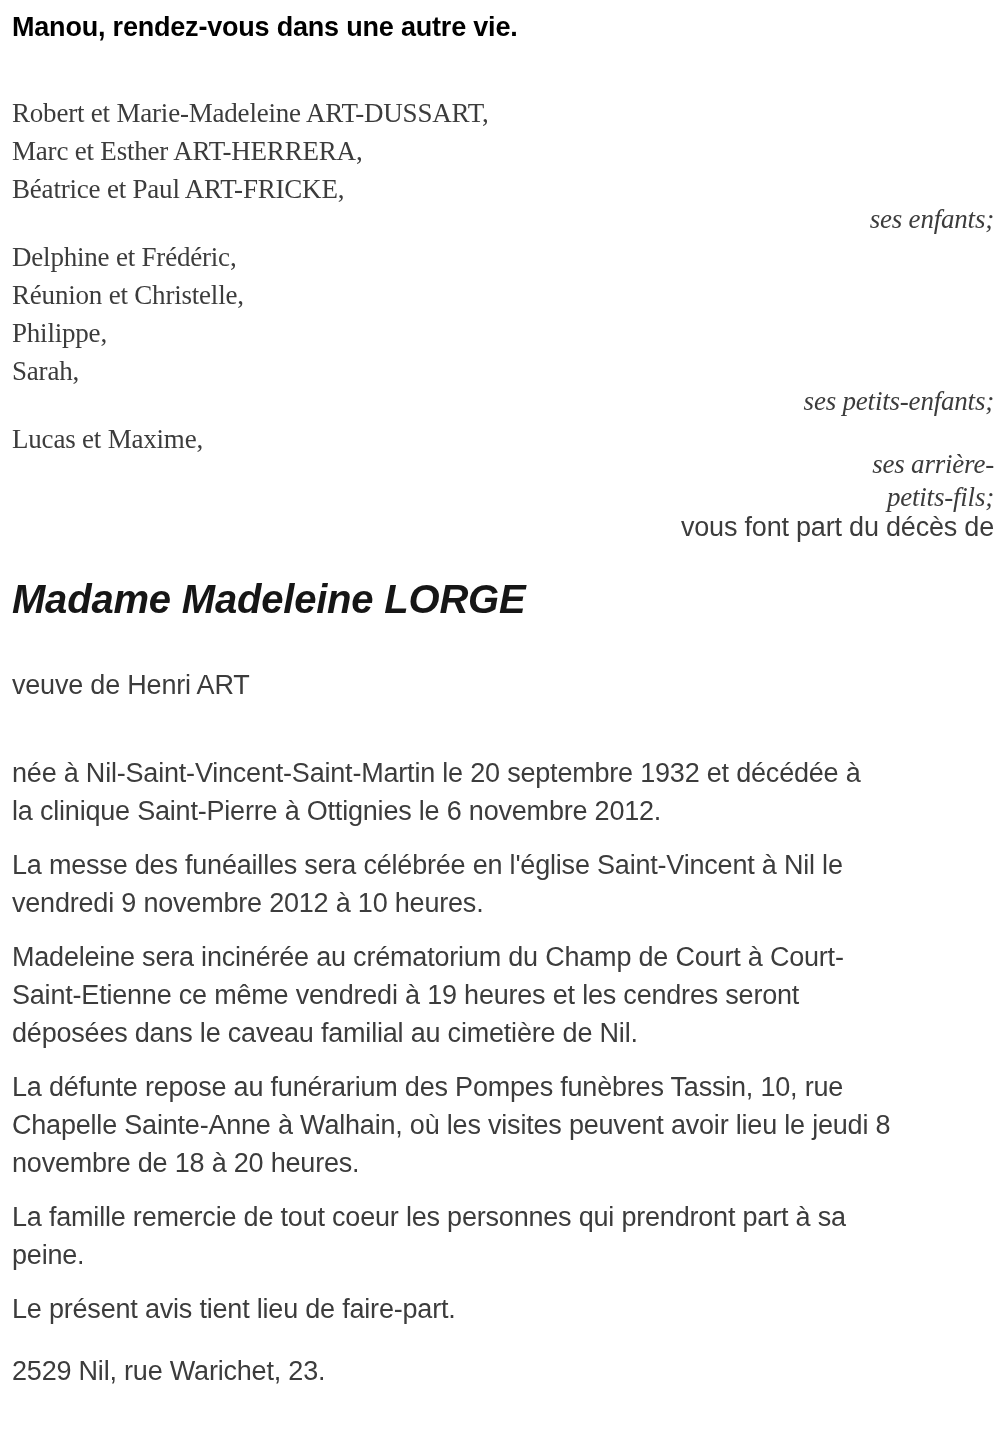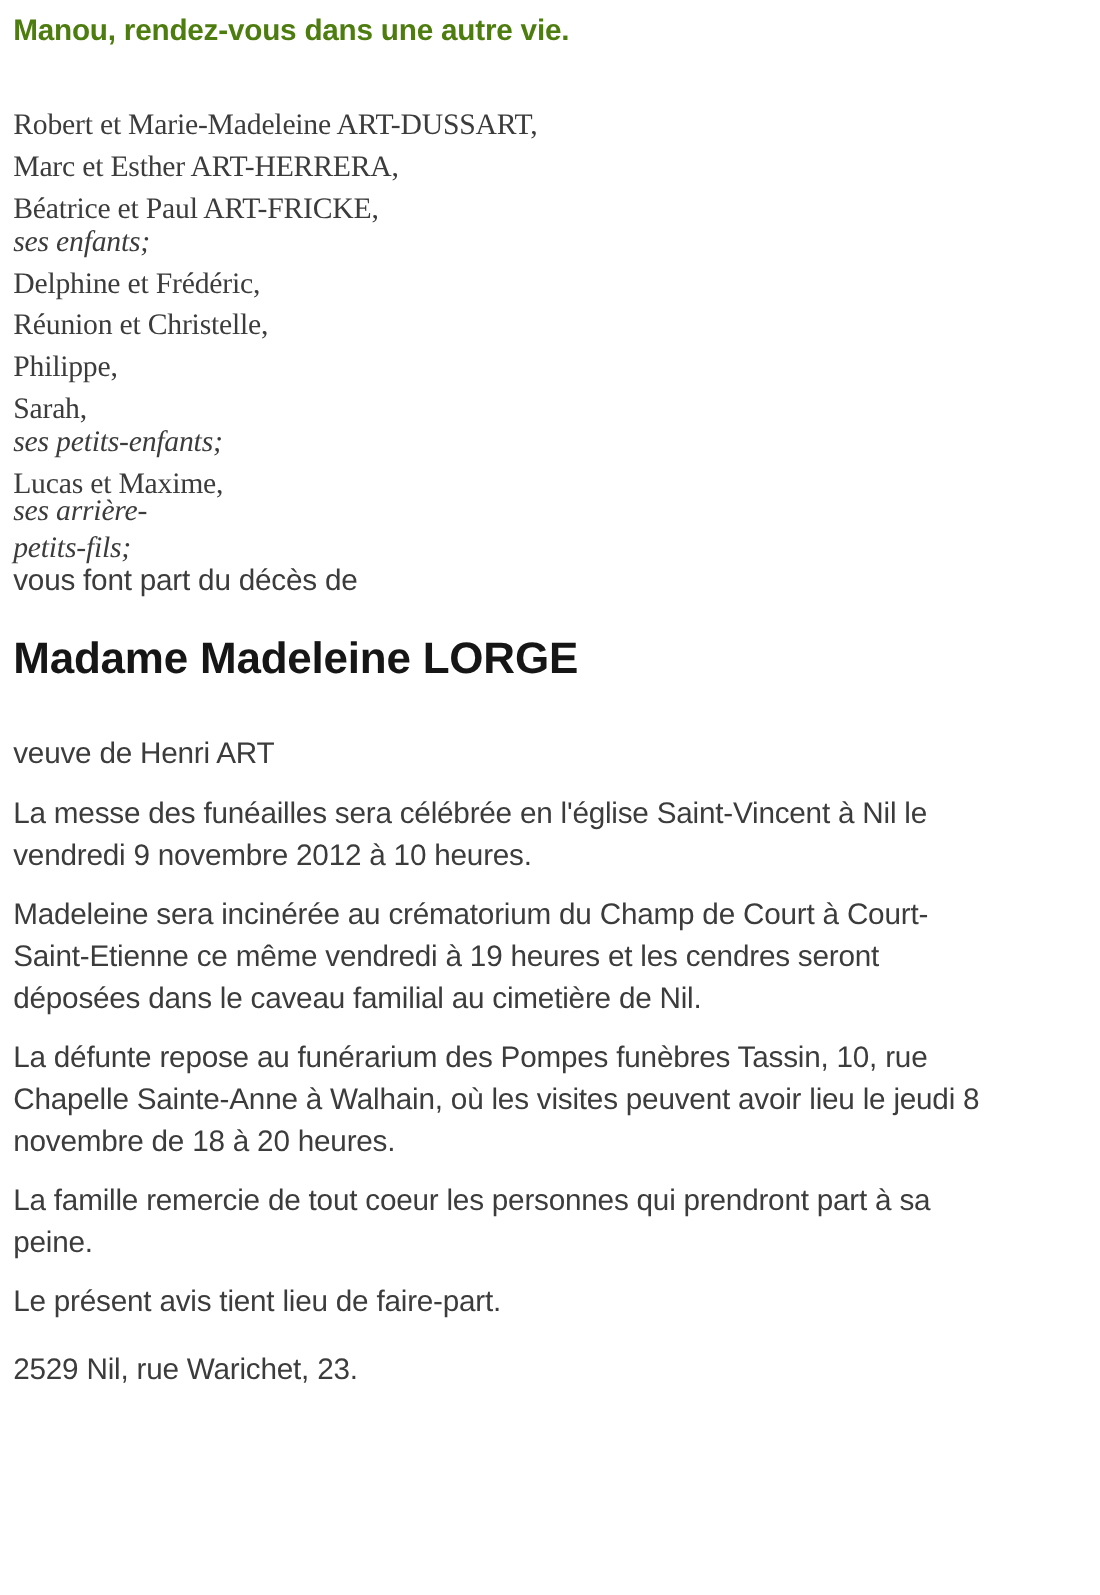--- a/index.html
+++ b/index.html
@@ -15,57 +15,59 @@
     background: #ffffff;
     font-family: "Liberation Sans", sans-serif;
     color: #3c3c3c;
     font-size: 27px;
     letter-spacing: -0.2px;
     padding: 12px 6px 0 12px;
     overflow: hidden;
   }
   .epitaph {
     font-weight: 700;
-    color: #4d7c0f;
+    color: #000000;
     font-size: 27px;
     line-height: 30px;
     margin: 0 0 52px 0;
   }
   .family-block {
     margin: 0;
     font-family: Liberation Serif, serif;
   }
   .name-line {
     line-height: 38px;
     white-space: pre-line;
   }
   .mention {
     font-style: italic;
-    text-align: left;
+    text-align: right;
     line-height: 33px;
     margin-top: -5px;
     margin-bottom: 2px;
     white-space: pre-line;
     color: #3c3c3c;
   }
   .mention.arriere {
     margin-top: -10px;
     margin-bottom: 0;
   }
   .intro-line {
     line-height: 38px;
     margin-top: -6px;
+    text-align: right;
   }
   .deceased-name {
     font-weight: 700;
     color: #161616;
     font-size: 40px;
     line-height: 46px;
     letter-spacing: -0.2px;
     margin: 30px 0 0 0;
+    font-style: italic;
   }
   .relationship {
     line-height: 38px;
     margin-top: 44px;
   }
   .para {
     line-height: 38px;
     white-space: pre-line;
     margin: 16px 0 0 0;
   }
@@ -98,20 +100,22 @@
     <div class="mention arriere">ses arrière-
 petits-fils;</div>
   </div>
 
   <div class="intro-line">vous font part du décès de</div>
 
   <div class="deceased-name">Madame Madeleine LORGE</div>
 
   <div class="relationship">veuve de Henri ART</div>
 
+  <div class="para first">née à Nil-Saint-Vincent-Saint-Martin le 20 septembre 1932 et décédée à
+la clinique Saint-Pierre à Ottignies le 6 novembre 2012.</div>
   <div class="para">La messe des funéailles sera célébrée en l'église Saint-Vincent à Nil le
 vendredi 9 novembre 2012 à 10 heures.</div>
   <div class="para">Madeleine sera incinérée au crématorium du Champ de Court à Court-
 Saint-Etienne ce même vendredi à 19 heures et les cendres seront
 déposées dans le caveau familial au cimetière de Nil.</div>
   <div class="para">La défunte repose au funérarium des Pompes funèbres Tassin, 10, rue
 Chapelle Sainte-Anne à Walhain, où les visites peuvent avoir lieu le jeudi 8
 novembre de 18 à 20 heures.</div>
   <div class="para">La famille remercie de tout coeur les personnes qui prendront part à sa
 peine.</div>

